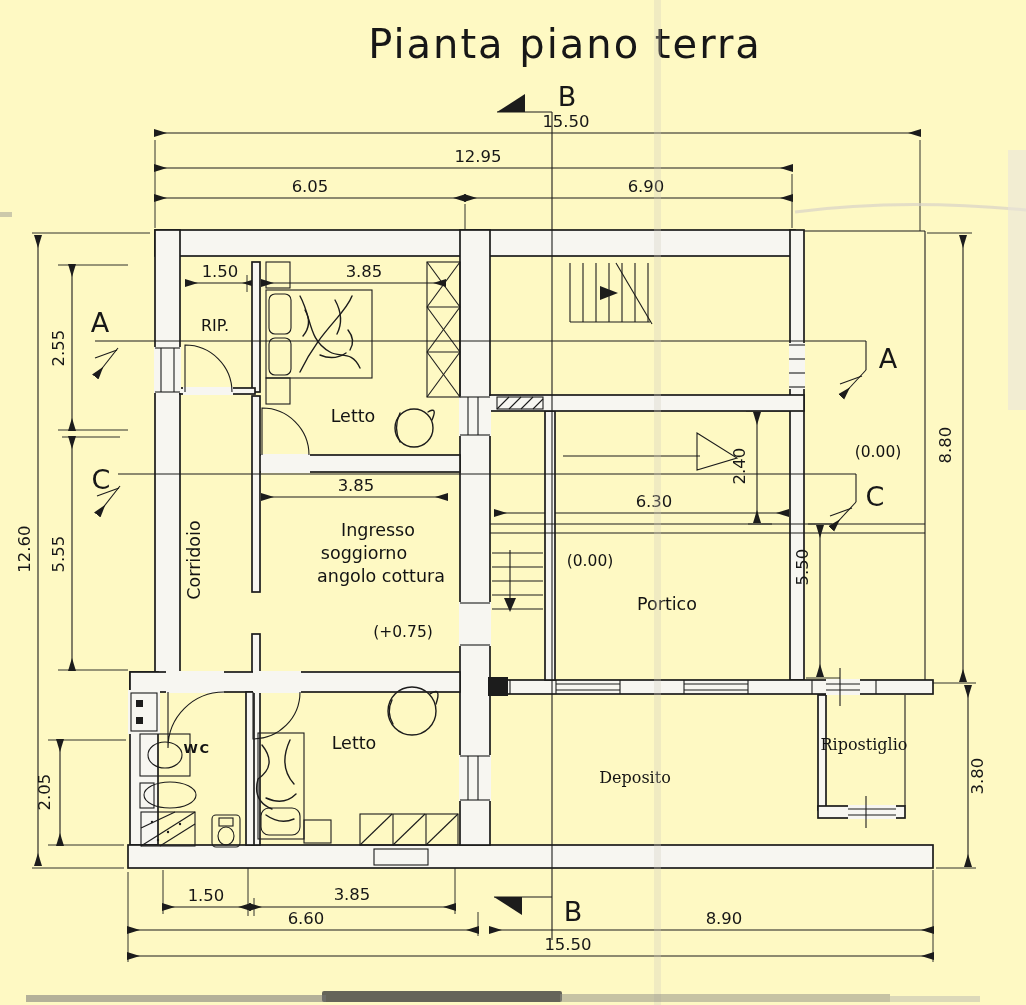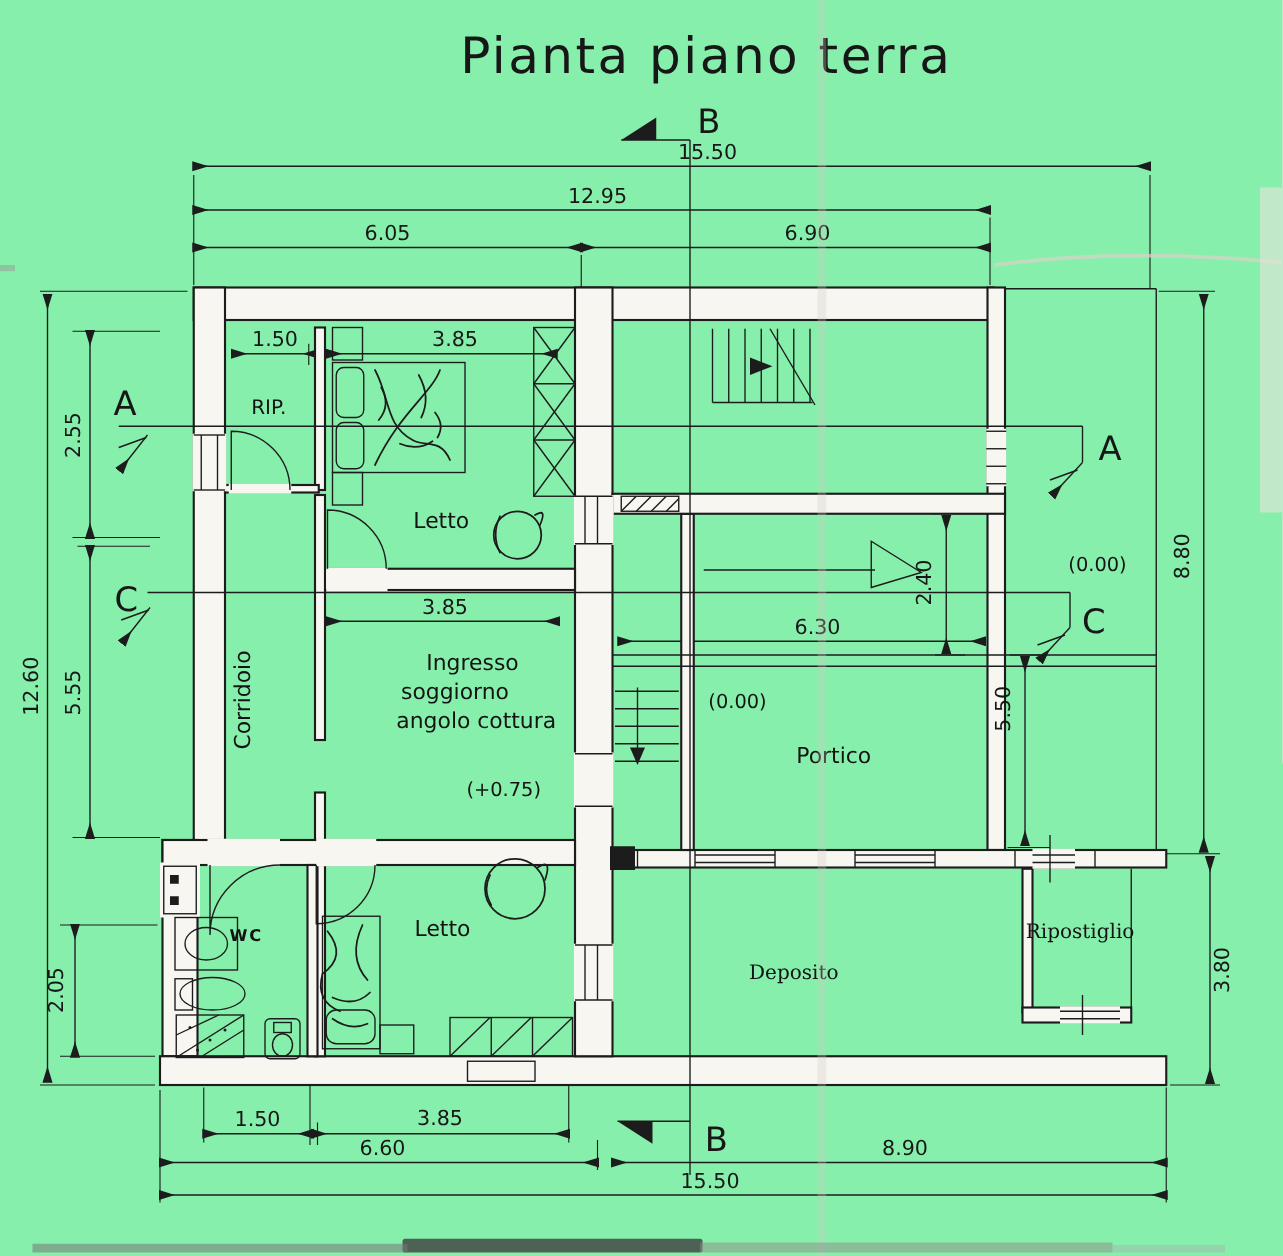--- a/index.html
+++ b/index.html
@@ -1,16 +1,16 @@
 <!DOCTYPE html>
 <html><head>
 <meta charset="utf-8">
 <style>
   html,body{margin:0;padding:0;background:#e9e7e1;}
-  #stage{position:relative;width:1026px;height:1005px;background:#86efac;overflow:hidden;}
+  #stage{position:relative;width:1026px;height:1005px;background:#fef9c3;overflow:hidden;}
   svg{display:block;}
   .w  {fill:#f7f6f1;stroke:#1c1c1c;stroke-width:1.7;}
   .tn {stroke:#1c1c1c;stroke-width:1.1;fill:none;}
   .dim{stroke:#1c1c1c;stroke-width:1.1;fill:none;}
   .ext{stroke:#1c1c1c;stroke-width:0.9;fill:none;}
   .sk {stroke:#1c1c1c;stroke-width:1.4;fill:none;stroke-linecap:round;stroke-linejoin:round;}
   .wh {fill:#f7f6f1;stroke:none;}
   .blk{fill:#1c1c1c;stroke:none;}
   .t-title{font:400 40px "DejaVu Sans",sans-serif;letter-spacing:2px;fill:#171717;}
   .t-sec {font:27px "DejaVu Sans",sans-serif;fill:#171717;}

